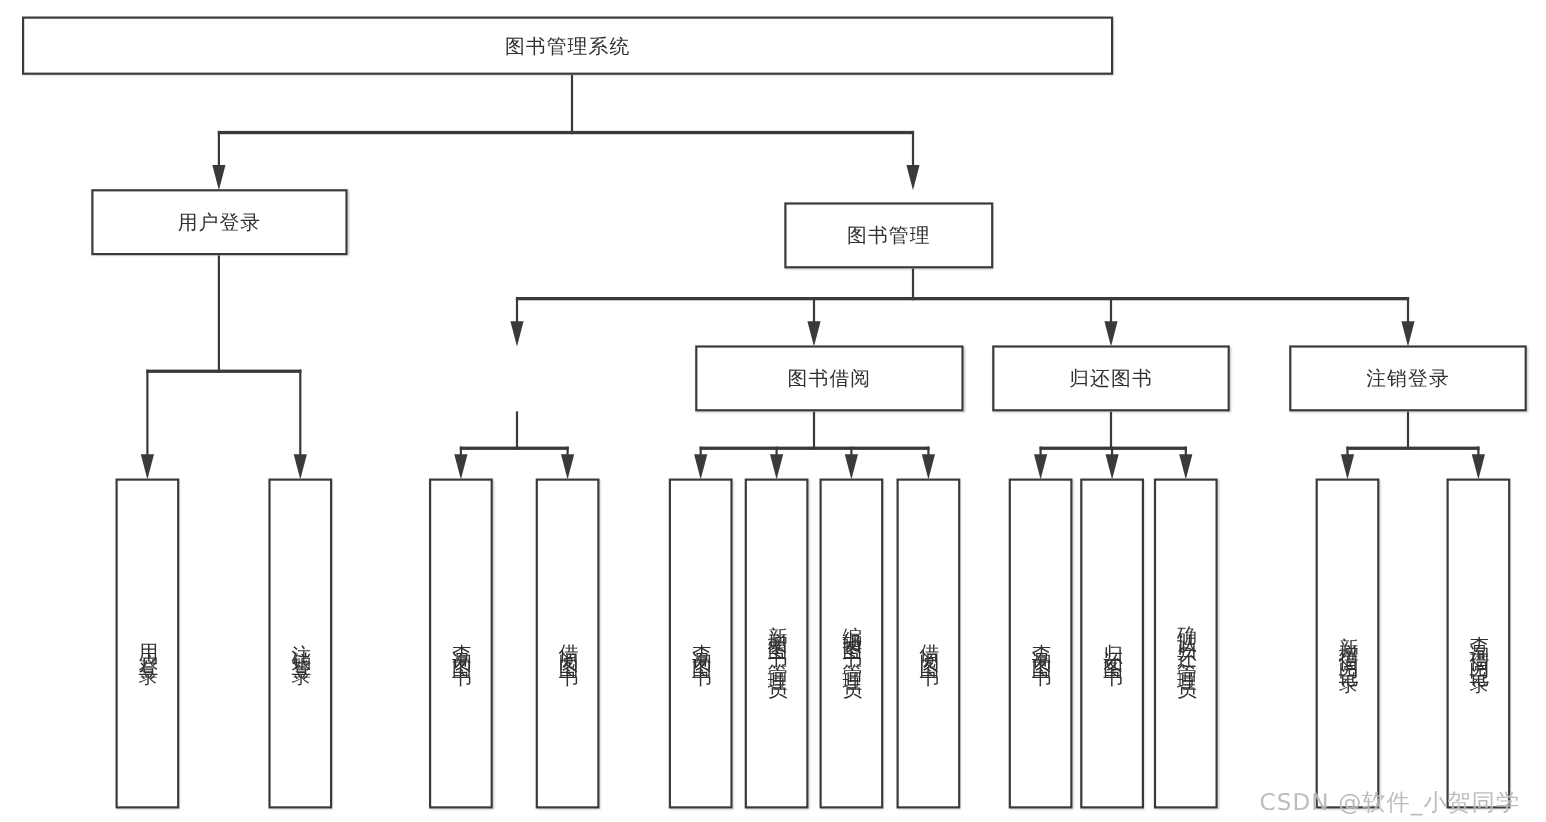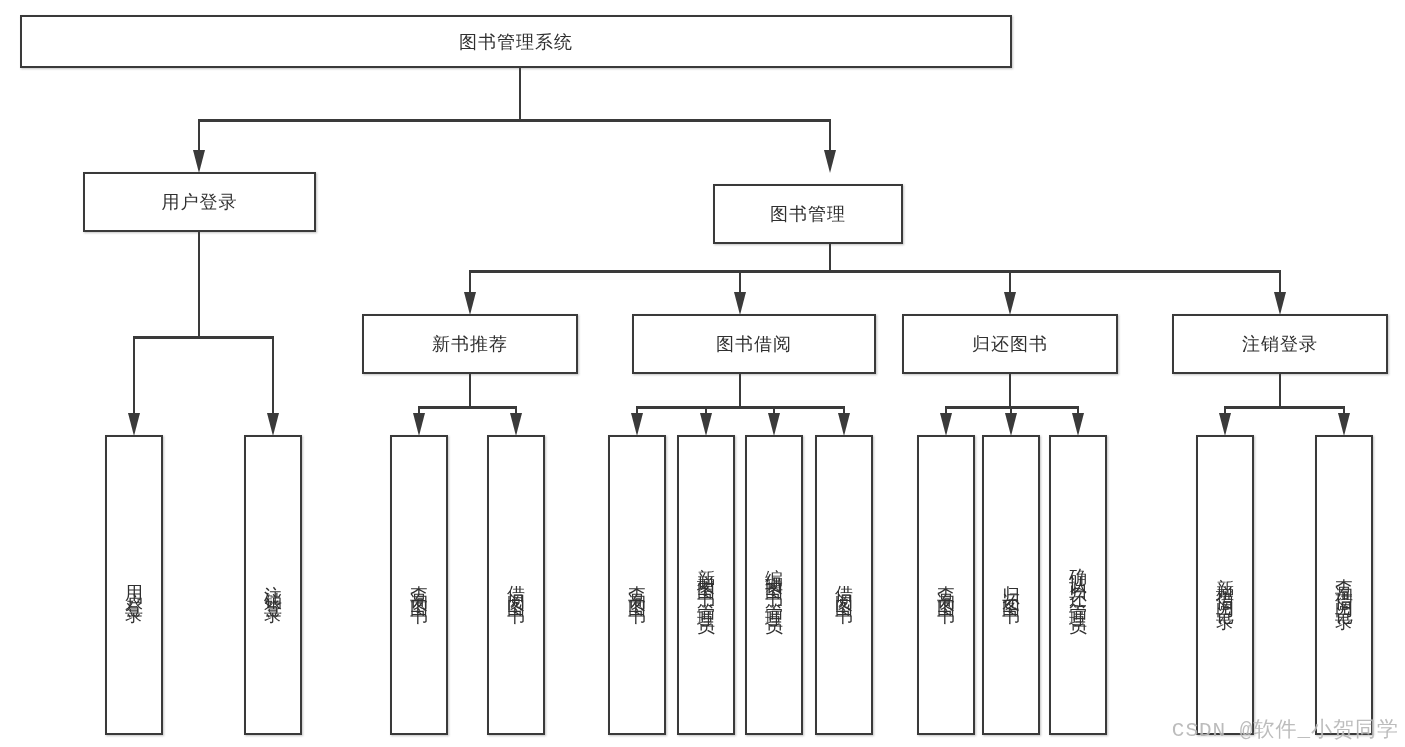--- a/index.html
+++ b/index.html
@@ -36,28 +36,27 @@
   }
   .arrow{
     position:absolute;
     width:0;height:0;
     border-left:6.5px solid transparent;
     border-right:6.5px solid transparent;
     border-top:23px solid var(--line,#3a3a3a);
   }
   .watermark{
     position:absolute;
-    right:6px;bottom:4px;
+    right:23px;bottom:4px;
     font-size:21px;
     color:var(--wm,#b5b5b5);
     letter-spacing:1px;
     opacity:0.9;
     z-index:5;
     text-shadow:0 0 1px #ffffff;
-    font-family:Liberation Mono, monospace;
   }
 </style>
 </head>
 <body>
 
 <div id="stage">
   <div class="watermark">CSDN @软件_小贺同学</div>
 <div class="line" style="left: 518.75px; top: 68px; width: 2.5px; height: 53.5px;"></div>
     <div class="line" style="left: 197.75px; top: 119px; width: 633.5px; height: 2.5px;"></div>
     <div class="line" style="left: 197.75px; top: 119px; width: 2.5px; height: 38px;"></div>
@@ -112,23 +111,20 @@
     <div class="arrow" style="left: 1337.5px; top: 413px;"></div>
     <div class="node horiz" style="left: 20px; top: 15px; width: 992px; height: 53px;">
       <span>图书管理系统</span>
     </div>
     <div class="node horiz" style="left: 83px; top: 172px; width: 233px; height: 60px;">
       <span>用户登录</span>
     </div>
     <div class="node horiz" style="left: 713px; top: 172px; width: 190px; height: 60px; margin-top: 12px;">
       <span>图书管理</span>
     </div>
-    <div class="node horiz" style="left: 362px; top: 314px; width: 216px; height: 60px;">
-      <span>新书推荐</span>
-    </div>
     <div class="node horiz" style="left: 632px; top: 314px; width: 244px; height: 60px;">
       <span>图书借阅</span>
     </div>
     <div class="node horiz" style="left: 902px; top: 314px; width: 216px; height: 60px;">
       <span>归还图书</span>
     </div>
     <div class="node horiz" style="left: 1172px; top: 314px; width: 216px; height: 60px;">
       <span>注销登录</span>
     </div>
     <div class="node vert" style="left: 105px; top: 435px; width: 58px; height: 300px;">

